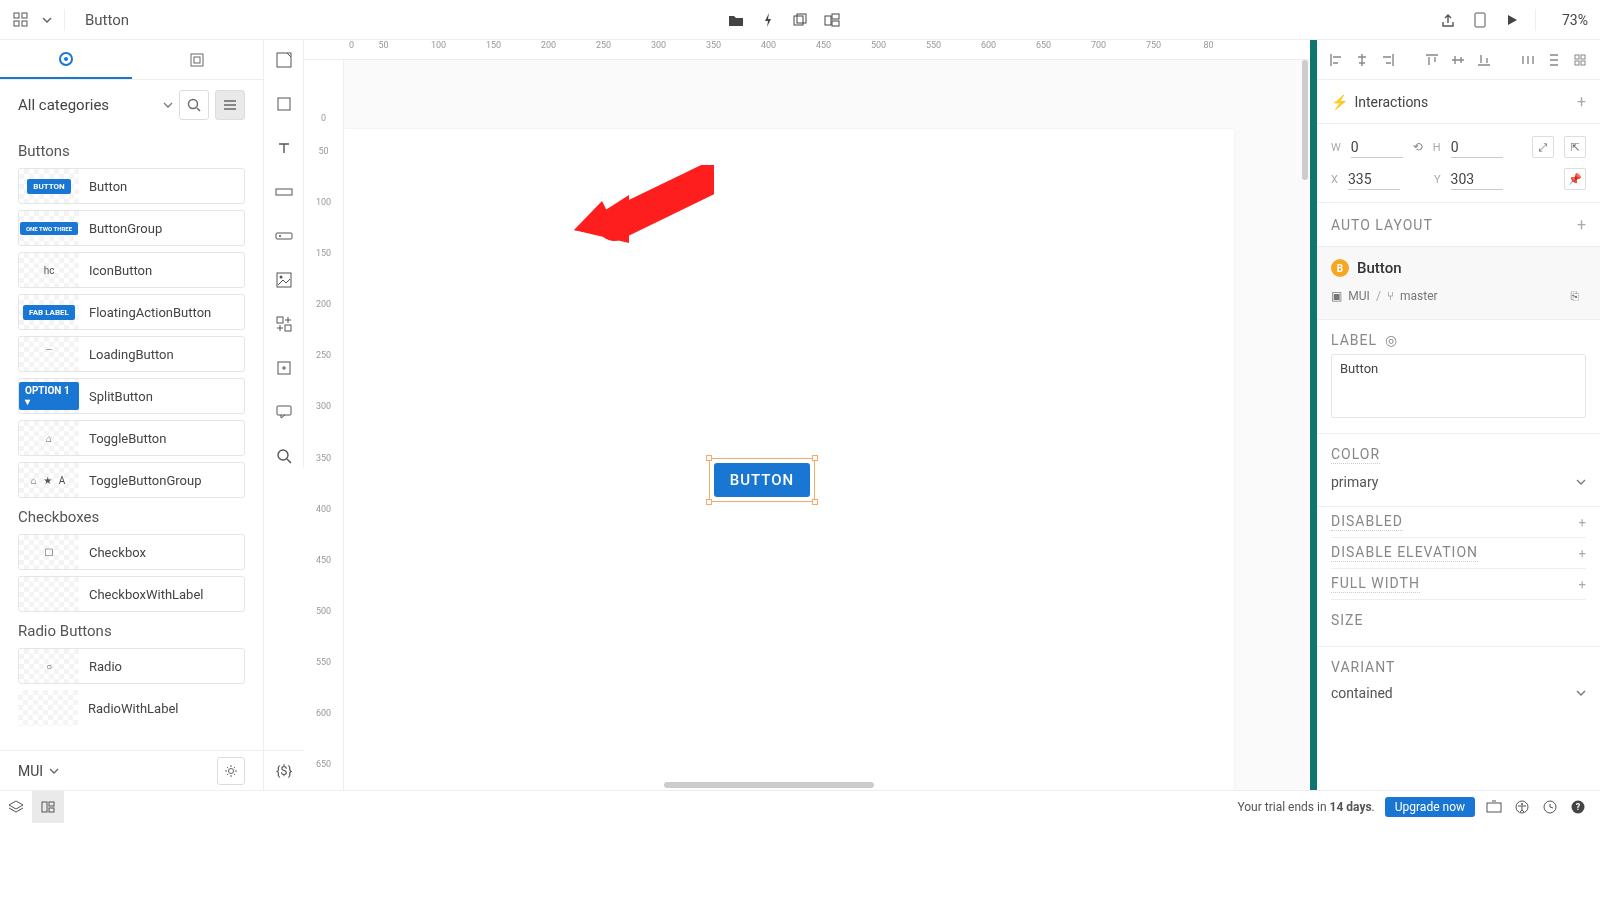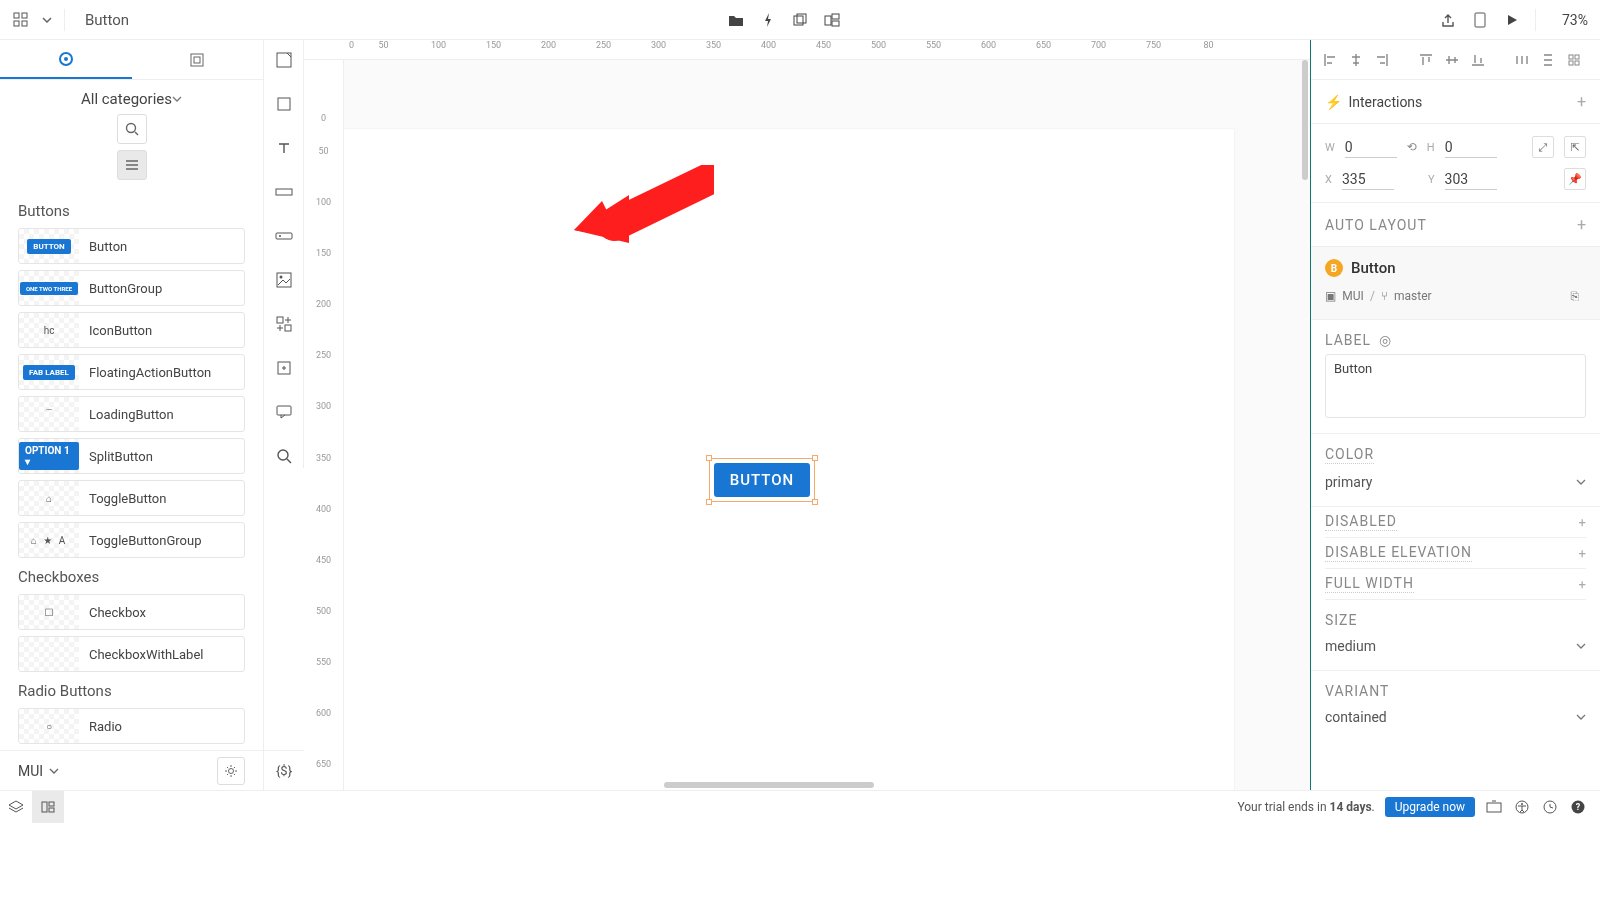--- a/index.html
+++ b/index.html
@@ -15,21 +15,21 @@
 .zoom { font-size: 14px; color: #444; margin-left: 12px; }
 .divider-v { width: 1px; height: 22px; background: #eee; }
 
 .main { display: flex; height: 750px; }
 
 
 .left-panel { width: 264px; border-right: 1px solid #eee; display: flex; flex-direction: column; background: #fff; }
 .left-tabs { height: 40px; display: flex; border-bottom: 1px solid #eee; }
 .left-tab { flex: 1; display: flex; align-items: center; justify-content: center; cursor: pointer; }
 .left-tab.active { border-bottom: 2px solid #1976d2; color: #1976d2; }
-.cat-row { display: flex; align-items: center; padding: 10px 18px 8px; gap: 6px; flex-direction: column; }
+.cat-row { display: flex; align-items: center; padding: 10px 18px 8px; gap: 6px; }
 .cat-select { flex: 1; display: flex; align-items: center; justify-content: space-between; color: #444; cursor: pointer; font-size: 15px; }
 .cat-btn { width: 30px; height: 30px; display: flex; align-items: center; justify-content: center; border: 1px solid #ddd; border-radius: 3px; cursor: pointer; color:#666; }
 .cat-btn.active { background: #e9e9e9; }
 .comp-scroll { flex: 1; overflow-y: auto; padding: 4px 18px 0; }
 .comp-group-title { font-size: 15px; color: #555; margin: 10px 0 8px; }
 .comp-item { display: flex; align-items: center; border: 1px solid #e5e5e5; border-radius: 3px; height: 36px; margin-bottom: 6px; cursor: pointer; background:#fff; }
 .comp-thumb { width: 60px; height: 100%; display:flex; align-items:center; justify-content:center; font-size:9px; color:#fff; background-image: linear-gradient(45deg,#f4f4f4 25%,transparent 25%,transparent 75%,#f4f4f4 75%),linear-gradient(45deg,#f4f4f4 25%,transparent 25%,transparent 75%,#f4f4f4 75%); background-size:10px 10px; background-position:0 0,5px 5px;}
 .thumb-btn { background:#1976d2; padding: 3px 6px; border-radius:2px; font-size:8px; font-weight:bold; }
 .thumb-txt { color:#555; font-size:10px; }
 .thumb-icons { color:#555; font-size:10px; letter-spacing:2px;}
@@ -53,21 +53,21 @@
 .artboard { position:absolute; top:89px; left:40px; width:890px; height:700px; background:#fff; box-shadow: 0 0 2px rgba(0,0,0,.08);}
 .sel-button { position:absolute; width:96px; height:34px; background:#1976d2; color:#fff; display:flex; align-items:center; justify-content:center; font-size:15px; letter-spacing:1px; border-radius:3px; font-weight:500;}
 .sel-outline { position:absolute; border:1px solid #f5a96b; }
 .sel-handle { position:absolute; width:6px; height:6px; background:#fff; border:1px solid #f5a96b; }
 .canvas-scrollbar { position:absolute; bottom:2px; left:360px; width:210px; height:6px; background:#ccc; border-radius:3px; z-index:3;}
 .canvas-scrollbar-v { position:absolute; top:20px; right:2px; width:6px; height:120px; background:#ccc; border-radius:3px; z-index:3;}
 
 .red-arrow{ position:absolute; top:125px; left:270px; z-index:5; pointer-events:none;}
 
 
-.right-panel { width:290px; border-left:1px solid #0f766e; background:#fff; display:flex; flex-direction:column; overflow-y:auto;}
+.right-panel { width:290px; border-left:7px solid #0f766e; background:#fff; display:flex; flex-direction:column; overflow-y:auto;}
 .align-bar { height:40px; border-bottom:1px solid #eee; display:flex; align-items:center; padding:0 10px; gap:8px; color:#777;}
 .align-bar .ai { width:18px; height:18px; display:flex; align-items:center; justify-content:center; cursor:pointer;}
 .rp-section { border-bottom:1px solid #eee; padding:12px 14px;}
 .rp-section.selected { background:#f8f8f8;}
 .rp-row { display:flex; align-items:center; gap:8px;}
 .rp-head { display:flex; align-items:center; justify-content:space-between; font-size:14px; color:#444;}
 .rp-head .plus { color:#aaa; cursor:pointer; font-size:16px;}
 .inter-icon{ font-size:14px; margin-right:6px;}
 .dim-row { display:flex; align-items:center; gap:10px; }
 .dim-lbl { font-size:11px; color:#aaa; }
@@ -544,26 +544,20 @@
         <span class="plus" style="color:#aaa;cursor:pointer;">+</span>
       </div>
       <div class="prop-row" style="border-bottom:1px solid #eee;">
         <span class="rp-title-sm dashed" style="margin:0;">FULL WIDTH</span>
         <span class="plus" style="color:#aaa;cursor:pointer;">+</span>
       </div>
     </div>
 
     <div class="rp-section" style="border-bottom:1px solid #eee;">
       <div class="rp-title-sm">SIZE</div>
-      <div class="select">
-          <span>medium</span>
-          <svg width="10" height="6">
-            <path d="M1 1 L5 5 L9 1" fill="none" stroke="#777" stroke-width="1.3"></path>
-          </svg>
-        </div>
     </div>
 
     <div class="rp-section" style="border-bottom:0;">
       <div class="rp-title-sm">VARIANT</div>
       <div class="select">
           <span>contained</span>
           <svg width="10" height="6">
             <path d="M1 1 L5 5 L9 1" fill="none" stroke="#777" stroke-width="1.3"></path>
           </svg>
         </div>

